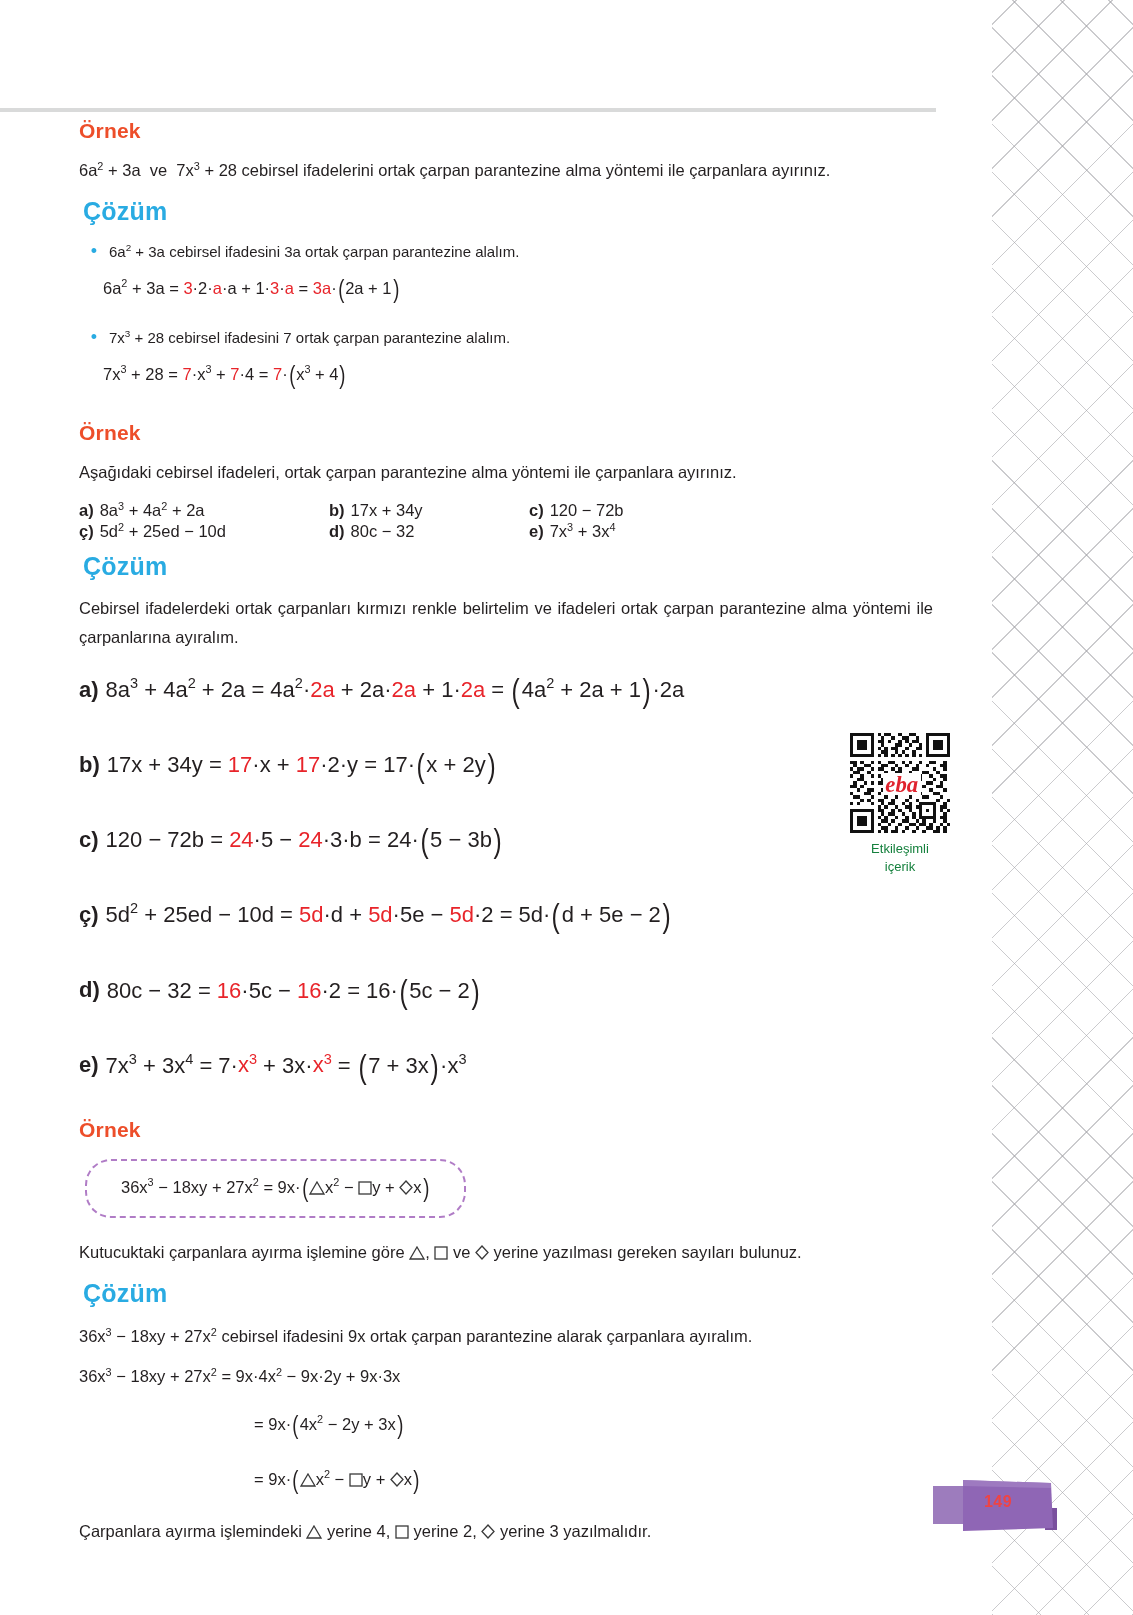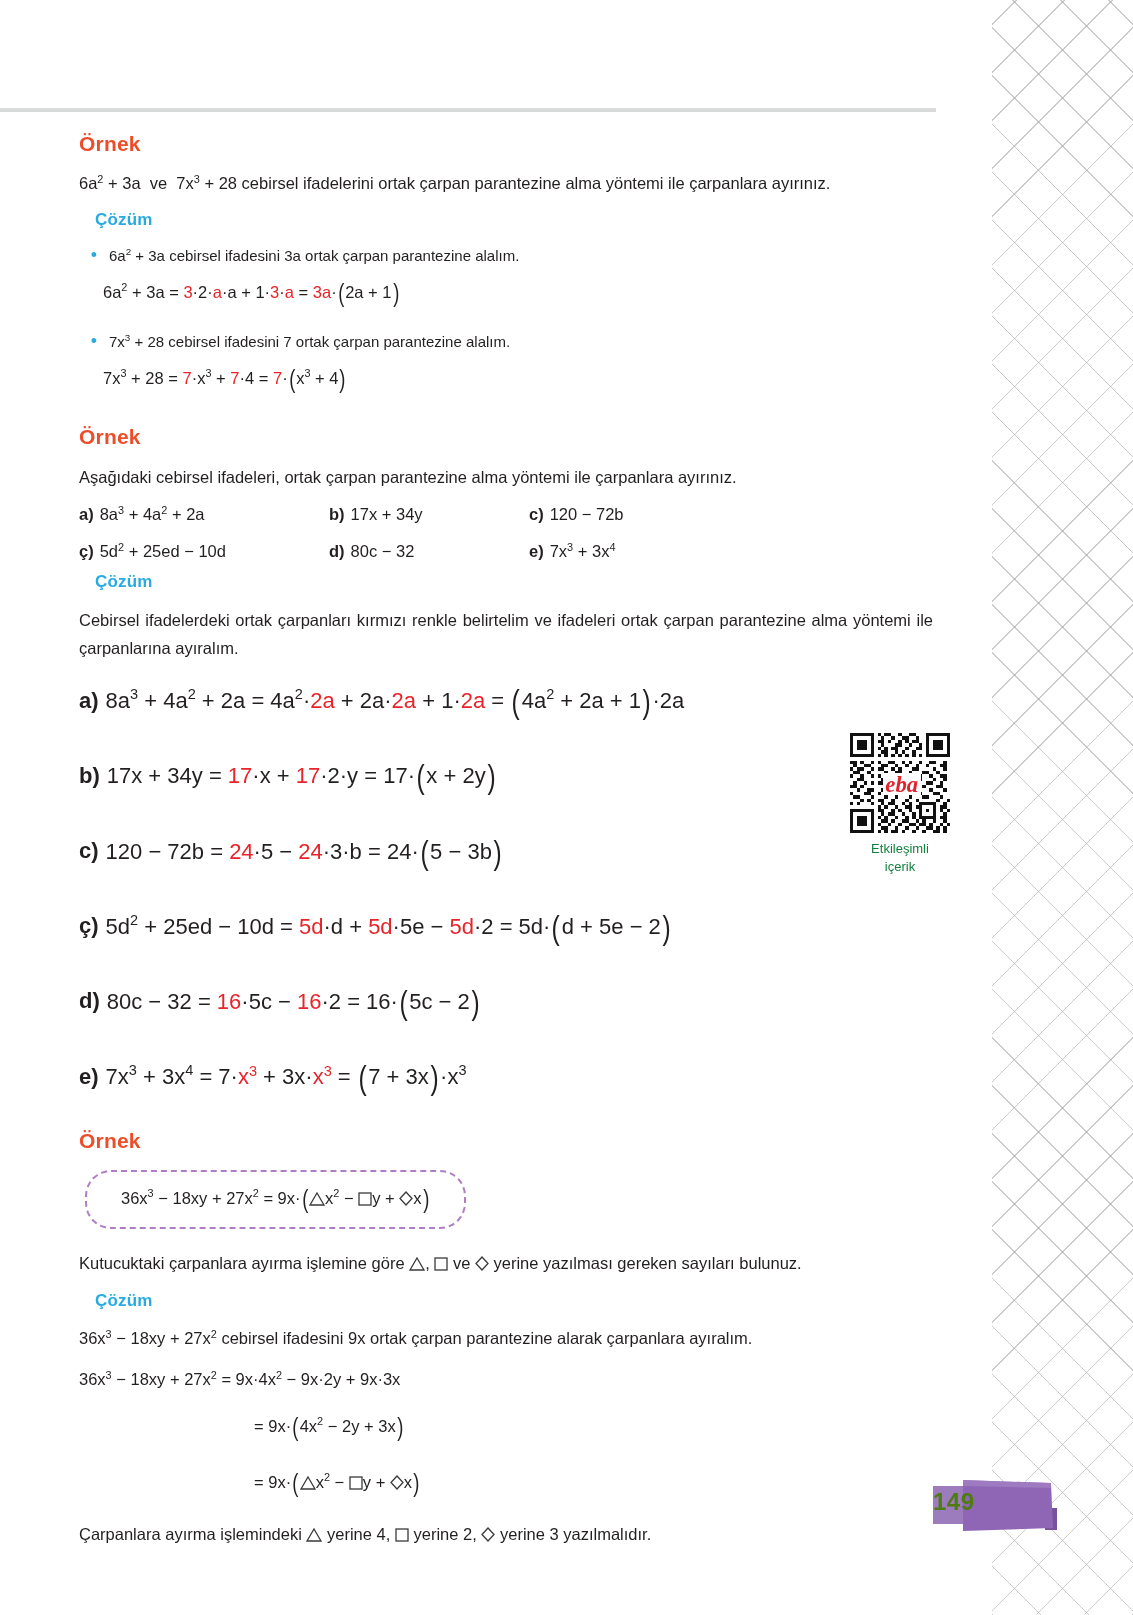--- a/index.html
+++ b/index.html
@@ -38,38 +38,38 @@
     top: 108px;
     width: 936px;
     height: 4px;
     background: #d9dada;
   }
 
   
   .content {
     position: absolute;
     left: 79px;
-    top: 132px;
+    top: 119px;
     width: 866px;
   }
 
   .heading-ornek {
     color: #ed4e2a;
     font-size: 21px;
     font-weight: bold;
     letter-spacing: 0.2px;
     margin: 0 0 14px 0;
     line-height: 1.1;
   }
   .heading-cozum {
     color: #29abe2;
-    font-size: 17px;
+    font-size: 25px;
     font-weight: bold;
     letter-spacing: 0.2px;
-    margin: 0 0 14px 16px;
+    margin: 0 0 14px 4px;
     line-height: 1.1;
   }
   .spaced-top { margin-top: 26px; }
 
   p.body-text {
     font-size: 16.5px;
     line-height: 1.72;
     margin: 0 12px 14px 0;
     text-align: justify;
   }
@@ -116,21 +116,21 @@
     vertical-align: -0.16em;
     font-weight: 300;
     display: inline-block;
     transform: scaleX(0.72);
   }
 
   
   .prob-grid {
     display: grid;
     grid-template-columns: 250px 200px auto;
-    row-gap: 18px;
+    row-gap: 2px;
     margin: 4px 0 12px 0;
     font-size: 16.5px;
   }
   .prob-lbl { font-weight: bold; margin-right: 6px; }
 
   
   .sol-row {
     font-size: 22px;
     line-height: 1.5;
     margin: 0 0 24px 0;
@@ -180,23 +180,24 @@
     position: absolute;
     left: 933px;
     top: 1480px;
     width: 200px;
     height: 70px;
   }
   .ribbon-num {
     position: absolute;
     left: 0; top: 0;
     width: 130px;
-    font-size: 24px;
+    text-align: center;
+    font-size: 16px;
     font-weight: bold;
-    color: #4d7c0f;
+    color: #ef4444;
     line-height: 44px;
     z-index: 3;
     letter-spacing: 0.5px;
   }
 </style>
 </head>
 <body>
 
 <div class="lattice"></div>
 

